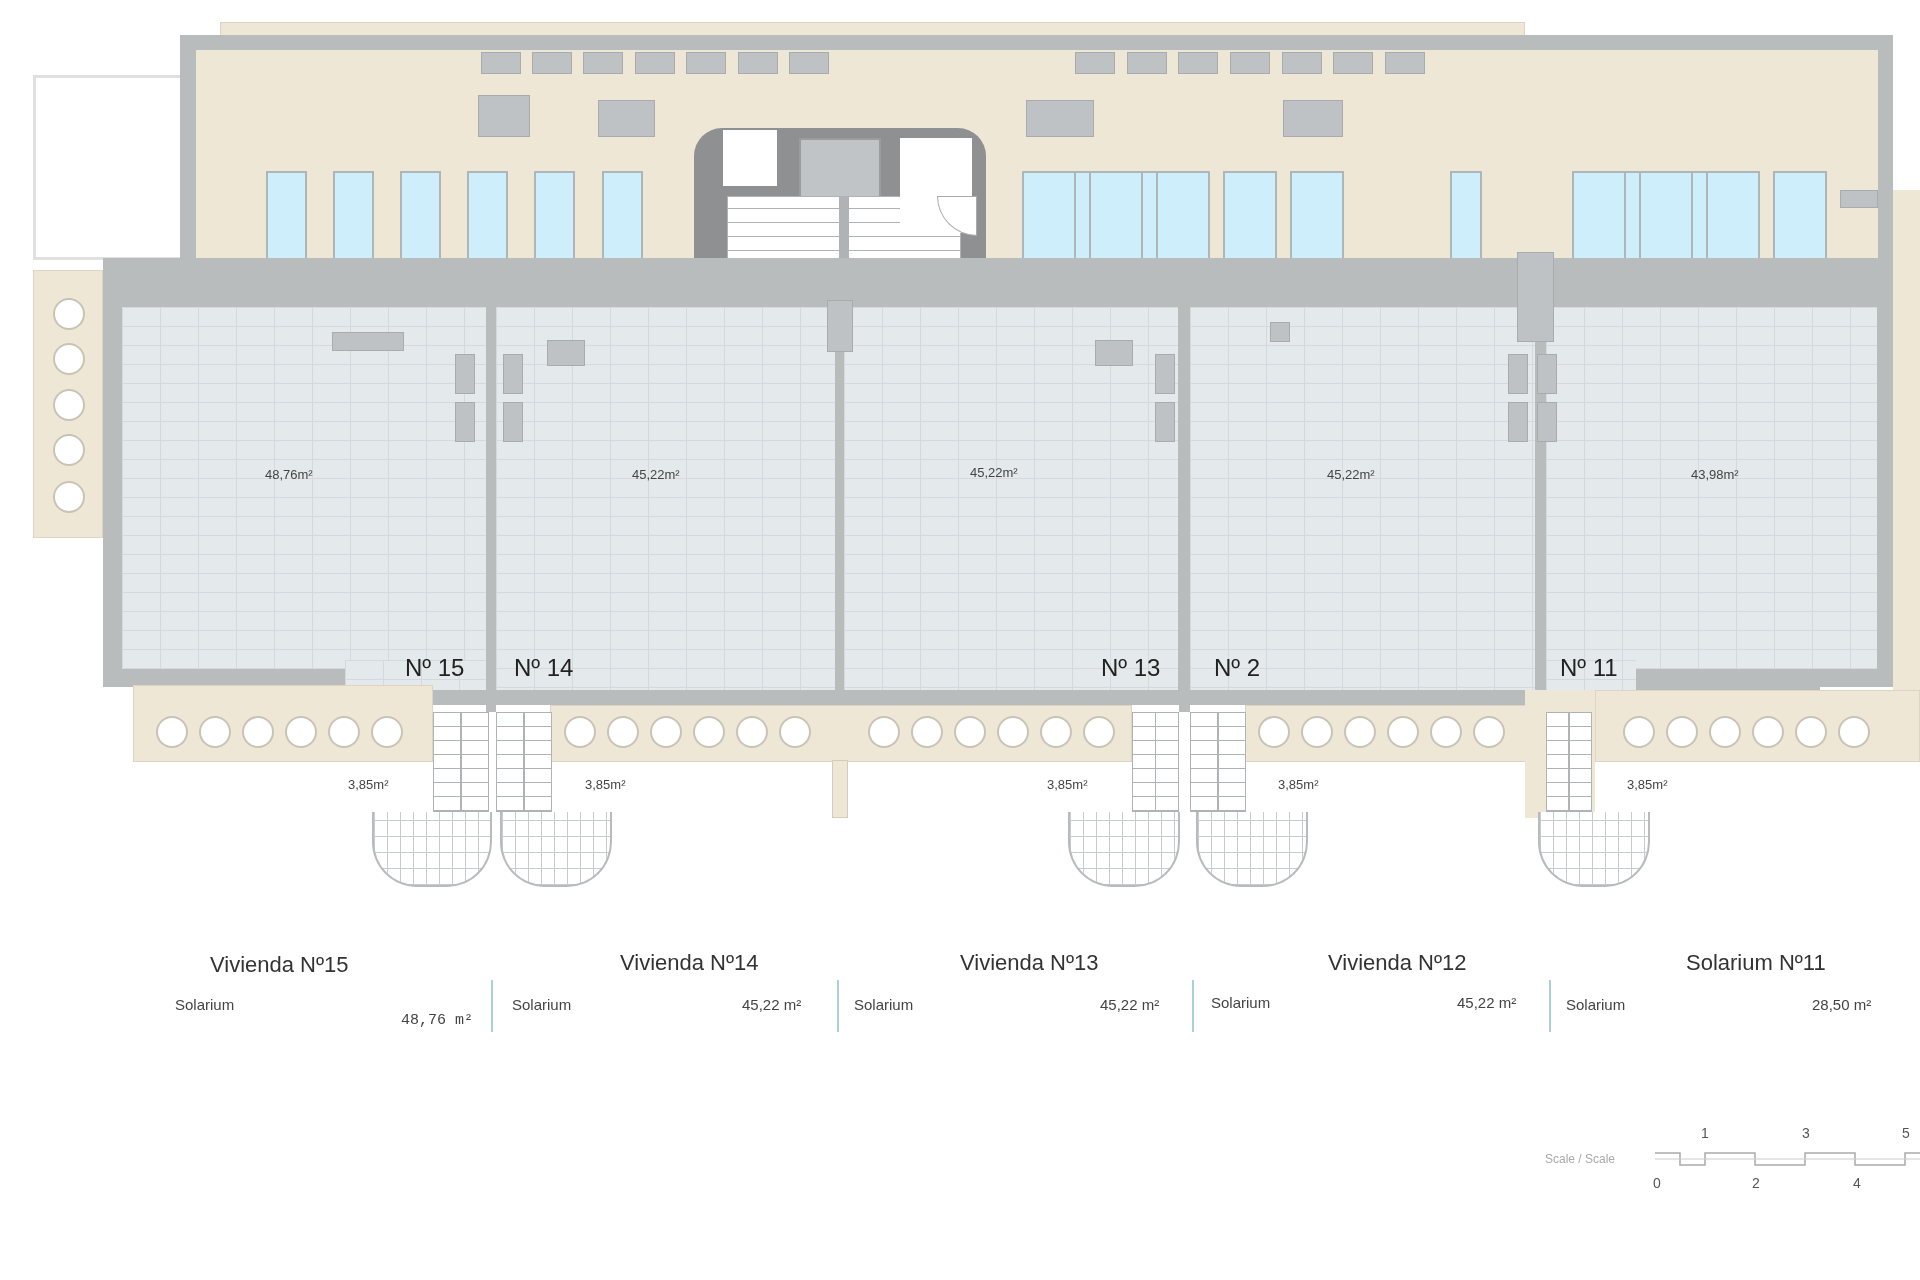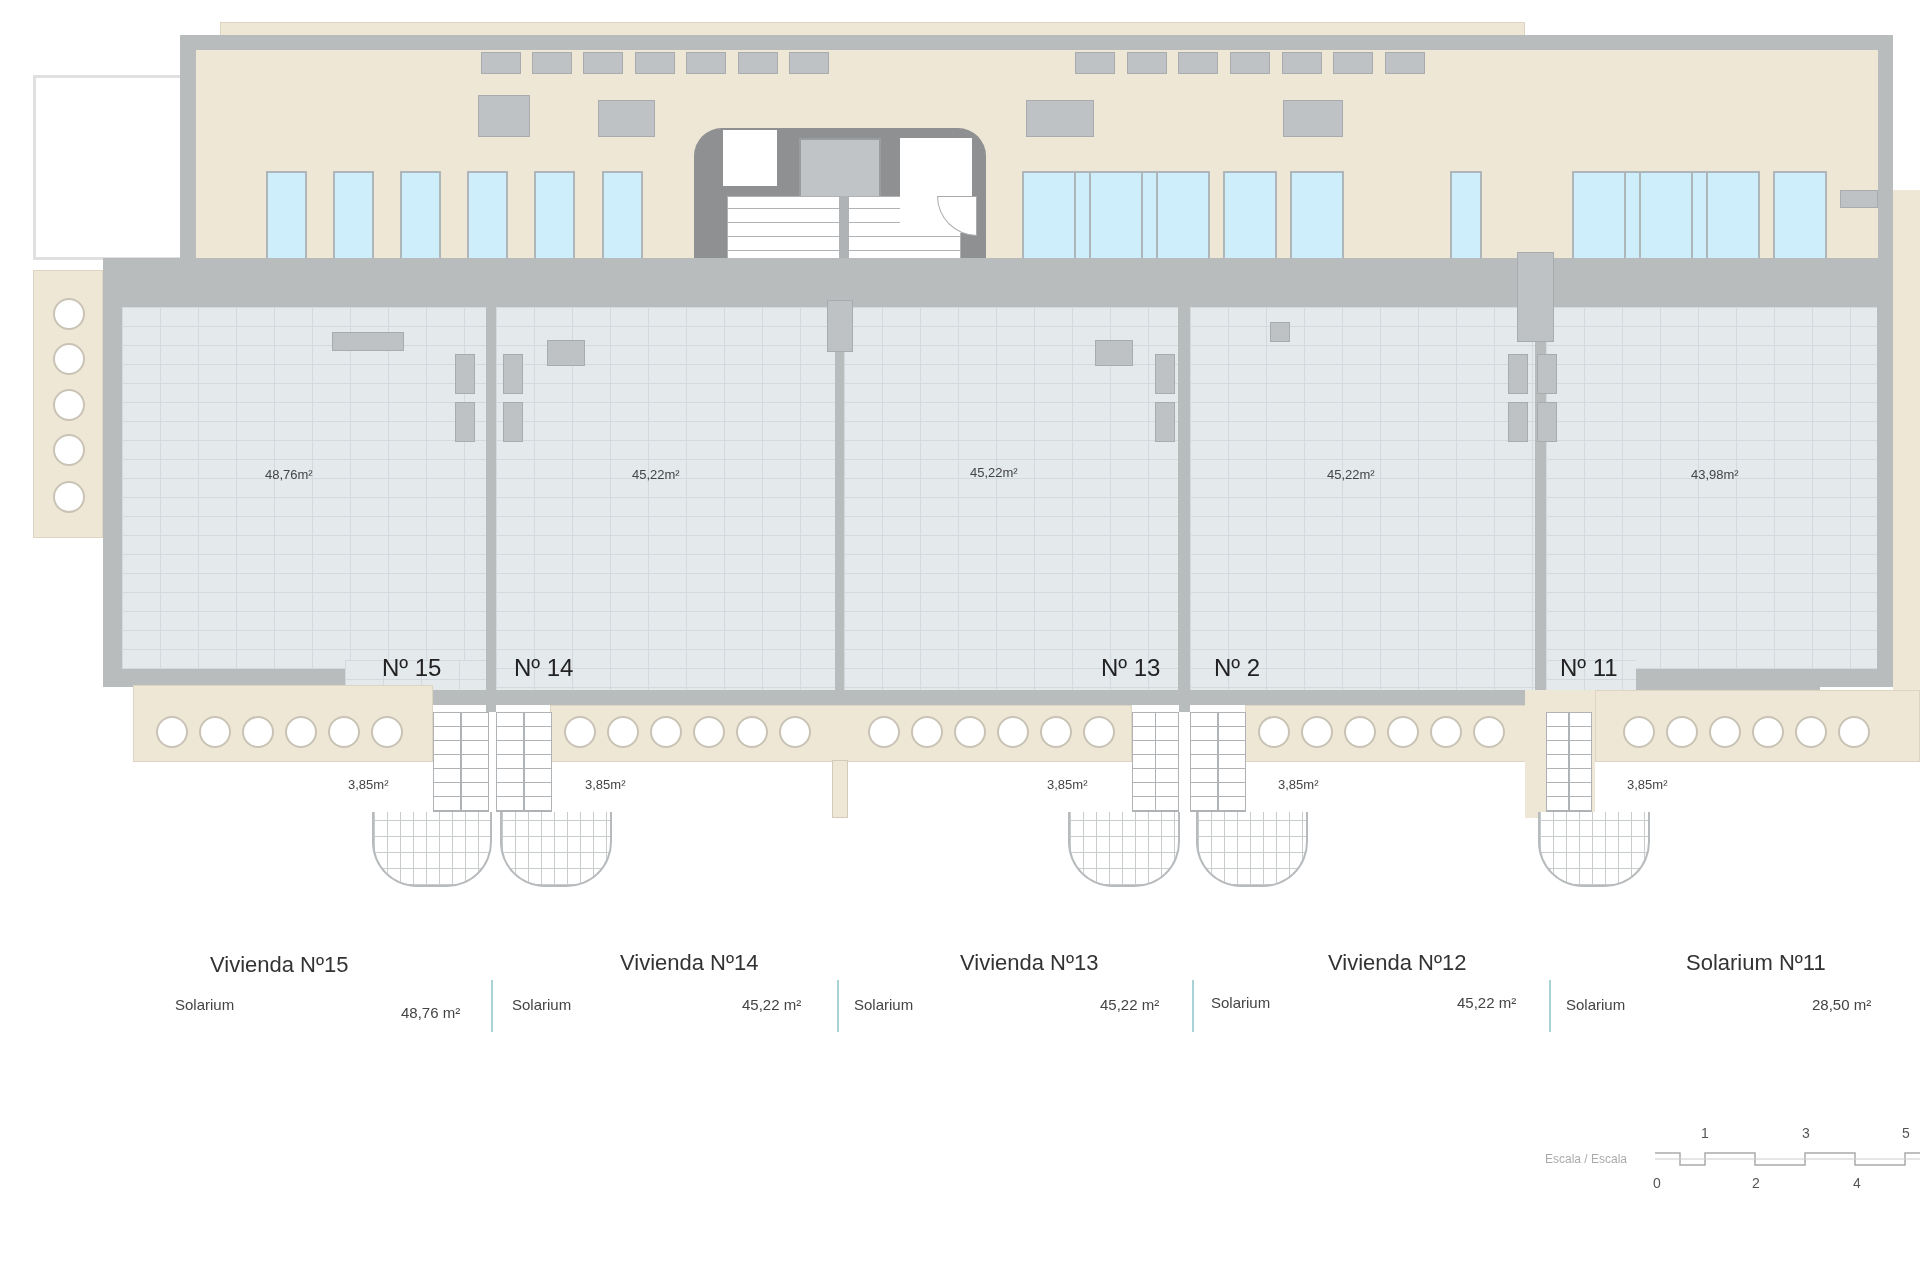--- a/index.html
+++ b/index.html
@@ -216,37 +216,37 @@
   <div class="abs spiral" style="left:1196px;top:812px;width:112px;height:75px;"></div>
   <div class="abs stair" style="left:1546px;top:712px;width:46px;height:100px;"></div>
   <div class="abs spiral" style="left:1538px;top:812px;width:112px;height:75px;"></div>
 
   <div class="abs area-label" style="left:265px;top:467px;">48,76m²</div>
   <div class="abs area-label" style="left:632px;top:467px;">45,22m²</div>
   <div class="abs area-label" style="left:970px;top:465px;">45,22m²</div>
   <div class="abs area-label" style="left:1327px;top:467px;">45,22m²</div>
   <div class="abs area-label" style="left:1691px;top:467px;">43,98m²</div>
 
-  <div class="abs unit-no" style="left:382px;top:654px;">Nº 15</div>
+  <div class="abs unit-no" style="left:405px;top:654px;">Nº 15</div>
   <div class="abs unit-no" style="left:514px;top:654px;">Nº 14</div>
   <div class="abs unit-no" style="left:1101px;top:654px;">Nº 13</div>
   <div class="abs unit-no" style="left:1214px;top:654px;">Nº 2</div>
   <div class="abs unit-no" style="left:1560px;top:654px;">Nº 11</div>
 
   <div class="abs area-label" style="left:348px;top:777px;">3,85m²</div>
   <div class="abs area-label" style="left:585px;top:777px;">3,85m²</div>
   <div class="abs area-label" style="left:1047px;top:777px;">3,85m²</div>
   <div class="abs area-label" style="left:1278px;top:777px;">3,85m²</div>
   <div class="abs area-label" style="left:1627px;top:777px;">3,85m²</div>
 </div>
 
 <div class="abs" style="left:0;top:940px;width:1920px;height:110px;">
   <div class="abs legend-title" style="left:210px;top:12px;">Vivienda Nº15</div>
   <div class="abs legend-row" style="left:175px;top:56px;">Solarium</div>
-  <div class="abs legend-row" style="left:401px;top:64px;">48,76 m²</div>
+  <div class="abs legend-row" style="left:401px;top:72px;font-family:Liberation Mono, monospace;">48,76 m²</div>
   <div class="abs legend-sep" style="left:491px;top:40px;height:52px;"></div>
 
   <div class="abs legend-title" style="left:620px;top:10px;text-align:right;">Vivienda Nº14</div>
   <div class="abs legend-row" style="left:512px;top:56px;">Solarium</div>
   <div class="abs legend-row" style="left:742px;top:56px;">45,22 m²</div>
   <div class="abs legend-sep" style="left:837px;top:40px;height:52px;"></div>
 
   <div class="abs legend-title" style="left:960px;top:10px;">Vivienda Nº13</div>
   <div class="abs legend-row" style="left:854px;top:56px;">Solarium</div>
   <div class="abs legend-row" style="left:1100px;top:56px;">45,22 m²</div>
@@ -256,21 +256,21 @@
   <div class="abs legend-row" style="left:1211px;top:54px;">Solarium</div>
   <div class="abs legend-row" style="left:1457px;top:54px;">45,22 m²</div>
   <div class="abs legend-sep" style="left:1549px;top:40px;height:52px;"></div>
 
   <div class="abs legend-title" style="left:1686px;top:10px;">Solarium Nº11</div>
   <div class="abs legend-row" style="left:1566px;top:56px;">Solarium</div>
   <div class="abs legend-row" style="left:1812px;top:56px;">28,50 m²</div>
 </div>
 
 <div class="abs" style="left:1540px;top:1125px;width:380px;height:70px;">
-  <div class="abs scale-label" style="left:5px;top:27px;">Escala / Escala</div>
+  <div class="abs scale-label" style="left:5px;top:27px;">Scale / Scale</div>
   <svg class="abs" style="left:115px;top:20px;" width="270" height="30" viewBox="0 0 270 30">
     <path d="M0 8 H25 V20 H50 V8 H100 V20 H150 V8 H200 V20 H250 V8 H270" fill="none" stroke="#aaa" stroke-width="1.5"></path>
     <path d="M0 14 H270" fill="none" stroke="#ccc" stroke-width="1"></path>
   </svg>
   <div class="abs scale-num" style="left:161px;top:0;">1</div>
   <div class="abs scale-num" style="left:262px;top:0;">3</div>
   <div class="abs scale-num" style="left:362px;top:0;">5</div>
   <div class="abs scale-num" style="left:113px;top:50px;">0</div>
   <div class="abs scale-num" style="left:212px;top:50px;">2</div>
   <div class="abs scale-num" style="left:313px;top:50px;">4</div>

